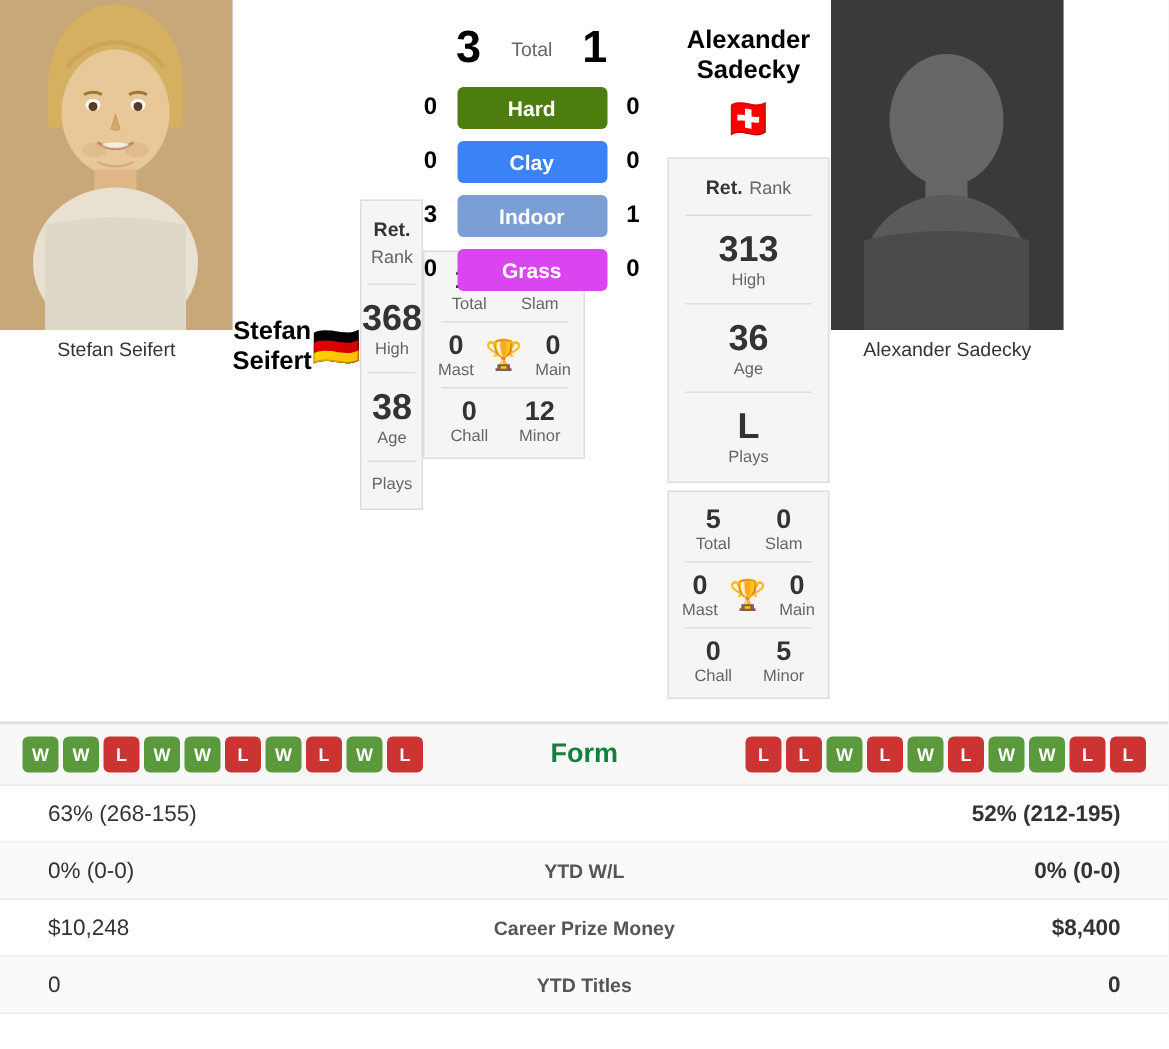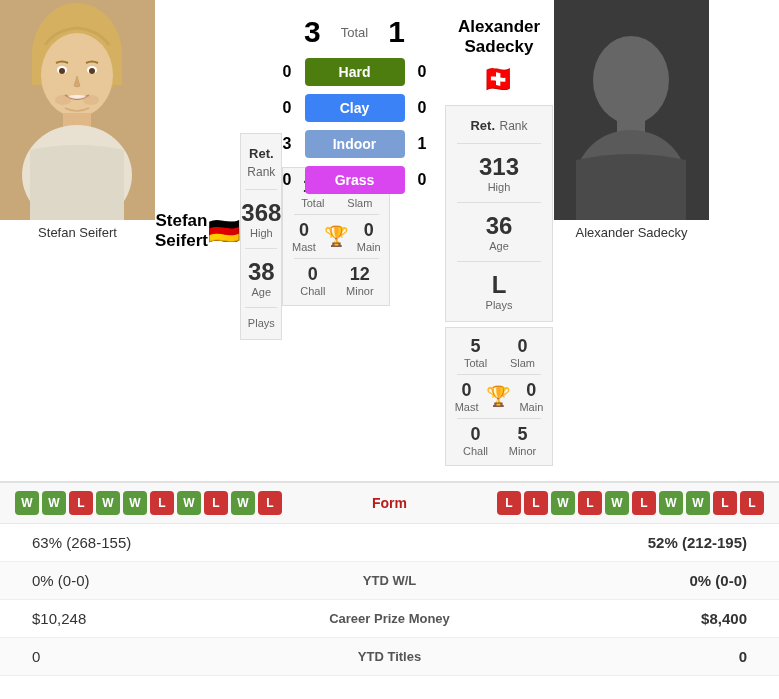--- a/index.html
+++ b/index.html
@@ -174,23 +174,23 @@
       justify-content: center;
       font-size: 12px;
       font-weight: bold;
       color: #fff;
     }
 
     .badge-w { background: #5a9a3c; }
     .badge-l { background: #cc3333; }
 
     .form-label {
-      font-size: 14px;
-      font-weight: bold;
-      color: #b91c1c;
+      font-size: 18px;
+      font-weight: bold;
+      color: #15803d;
     }
 
     .stat-comparison-row {
       display: flex;
       align-items: center;
       justify-content: space-between;
       padding: 10px 32px;
       border-bottom: 1px solid #eee;
     }
 

